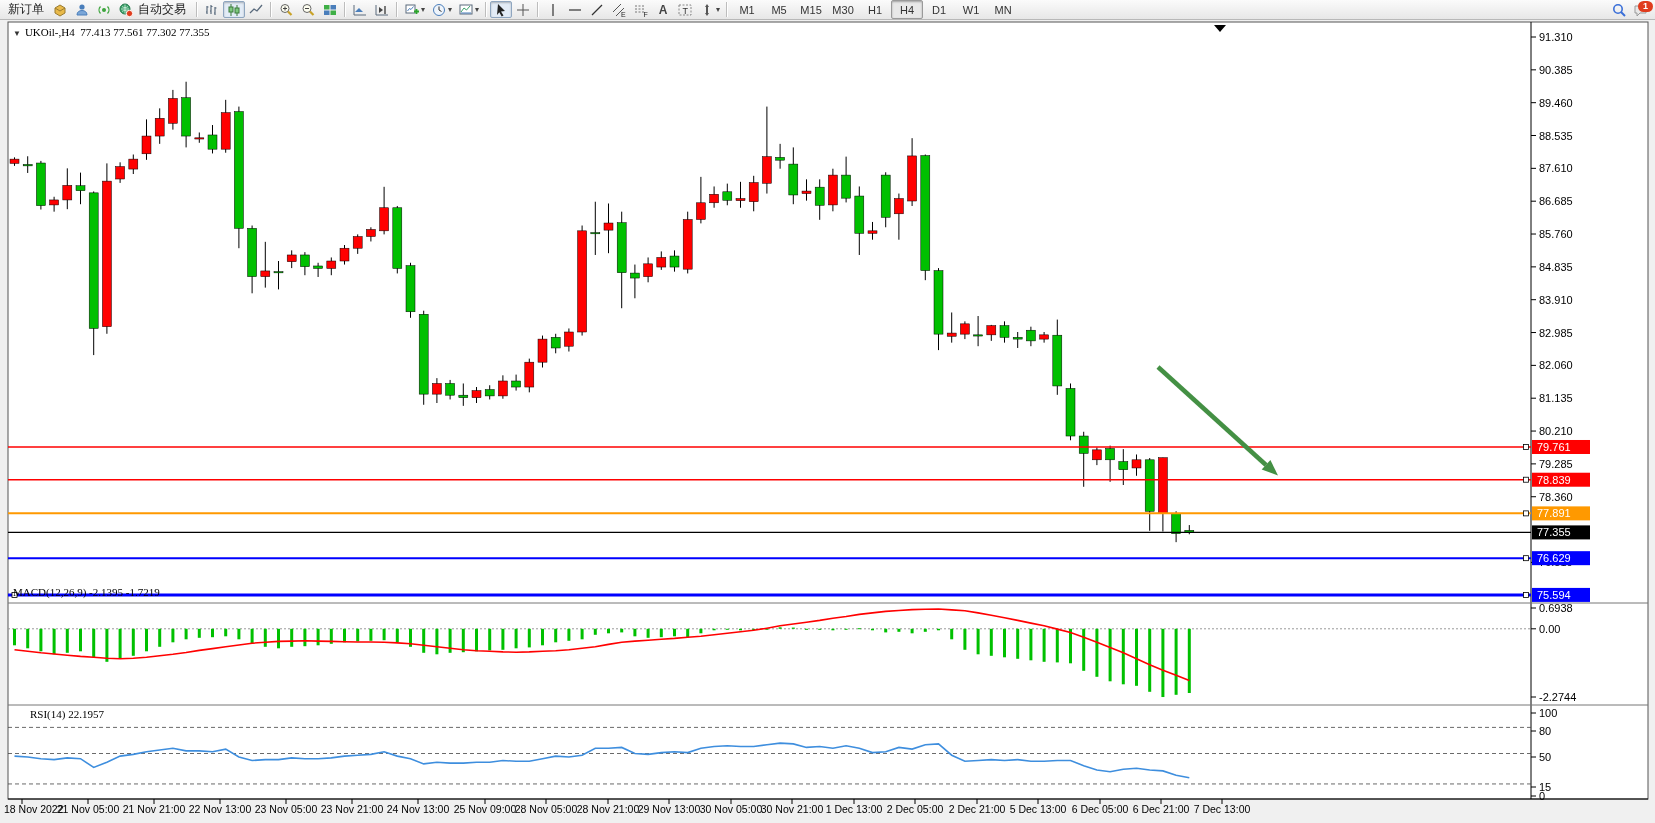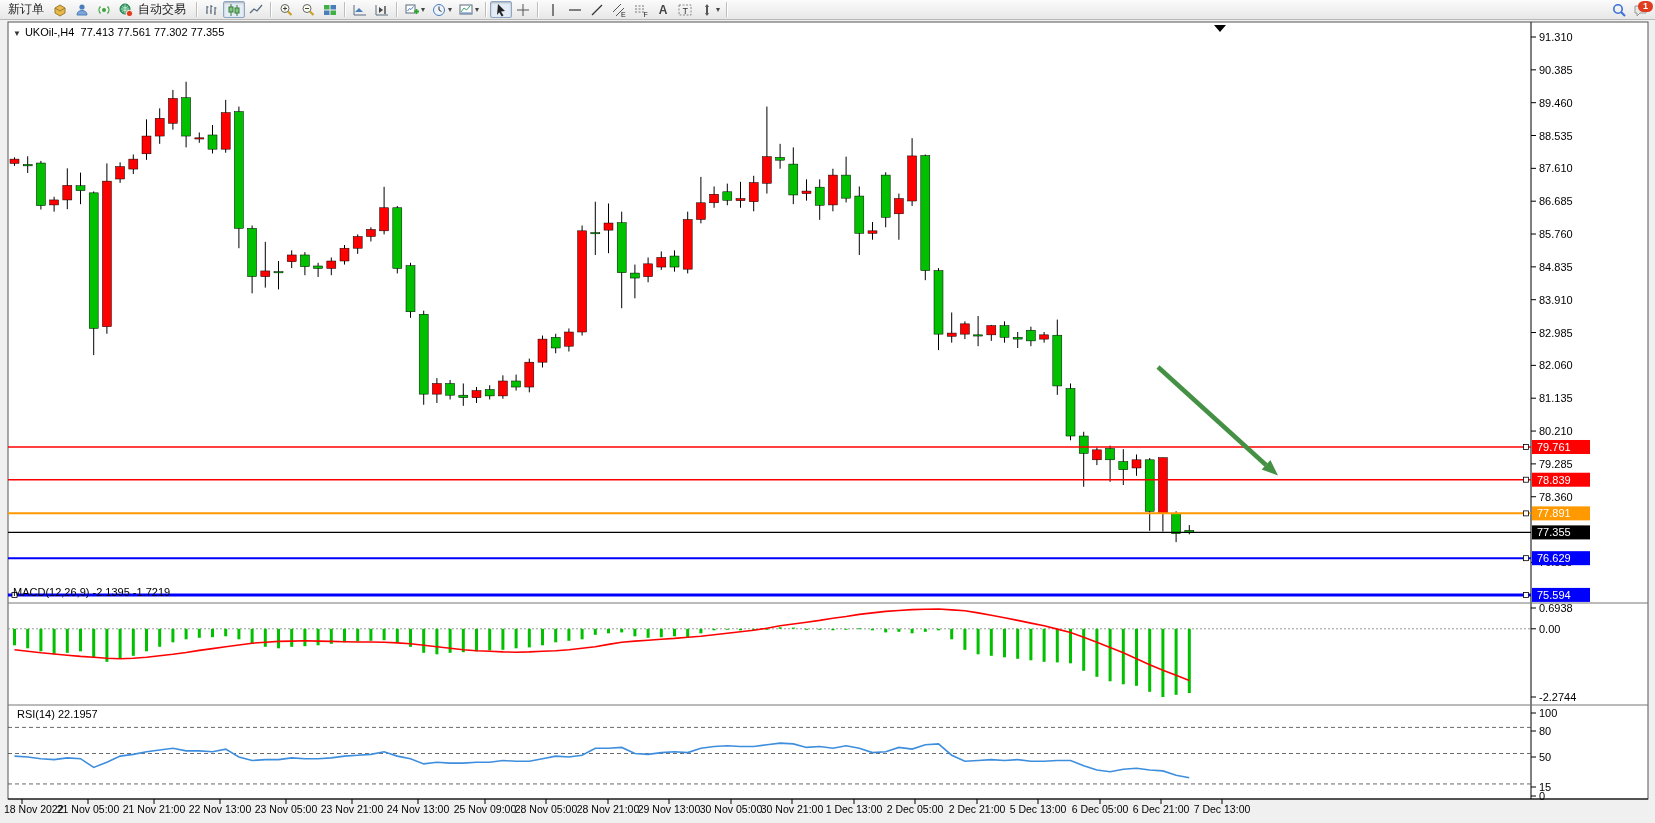--- a/index.html
+++ b/index.html
@@ -13,25 +13,25 @@
   .tf-btn{height:17px;min-width:24px;display:flex;align-items:center;justify-content:center;font-size:11px;color:#333;border:1px solid transparent;border-radius:2px;padding:0 3px;}
   .tf-btn.active{background:#e8e8e8;border:1px solid #9a9a9a;box-shadow:inset 0 1px 2px rgba(0,0,0,.3);}
   .caret{font-size:8px;color:#444;margin-left:1px;}
   .spacer{flex:1;}
   .glyph{font-size:12px;font-weight:bold;color:#444;}
   #chat-btn{position:relative;}
   #chat-badge{position:absolute;top:-1px;right:-2px;background:#e03c1e;color:#fff;font-size:9px;font-weight:bold;border-radius:7px;min-width:11px;height:11px;line-height:11px;text-align:center;padding:0 2px;}
   
   #chart-wrap{position:absolute;left:0;top:20px;width:1655px;height:803px;}
   #chart-svg{position:absolute;left:0;top:0;}
-  .ovl{position:absolute;font-size:11px;color:#000;white-space:nowrap;z-index:5;}
+  .ovl{position:absolute;font-size:11px;color:#000;white-space:nowrap;z-index:5;font-family:Liberation Serif, serif;}
   #title-ovl{left:13px;top:6px;}
   #title-ovl .tri{font-size:8px;color:#333;margin-right:4px;}
   #macd-ovl{left:13px;top:566px;}
-  #rsi-ovl{left:17px;top:688px;}
+  #rsi-ovl{left:30px;top:688px;}
 </style>
 </head>
 <body>
 
 <div id="app">
 
   <div id="toolbar">
     <div class="tb-btn tb-text">新订单</div>
     <div class="tb-btn">
       <svg width="16" height="16">
@@ -186,20 +186,31 @@
           <text x="5.5" y="11.5" font-size="9" fill="#333">T</text>
         </svg>
     </div>
     <div class="tb-btn">
       <svg width="16" height="16">
           <path d="M8 2l2 3H9v3H7V5H6zM8 14l-2-3h1V8h2v3h1z" fill="#555"></path>
         </svg>
       <span class="caret">▾</span>
     </div>
     <div class="tb-sep"></div>
+    <div id="tf-group" style="display:flex;align-items:center;">
+        <div class="tf-btn">M1</div>
+        <div class="tf-btn">M5</div>
+        <div class="tf-btn">M15</div>
+        <div class="tf-btn">M30</div>
+        <div class="tf-btn">H1</div>
+        <div class="tf-btn active">H4</div>
+        <div class="tf-btn">D1</div>
+        <div class="tf-btn">W1</div>
+        <div class="tf-btn">MN</div>
+      </div>
     <div class="spacer"></div>
     <div class="tb-btn">
       <svg width="16" height="16">
           <circle cx="7" cy="7" r="4.2" fill="none" stroke="#3a6fd8" stroke-width="1.6"></circle>
           <path d="M10 10l4 4" stroke="#3a6fd8" stroke-width="2"></path>
         </svg>
     </div>
     <div class="tb-btn" id="chat-btn">
       <svg width="16" height="16">
           <path d="M2 4h11v7H7l-3 3v-3H2z" fill="#e8e8e8" stroke="#999"></path>

